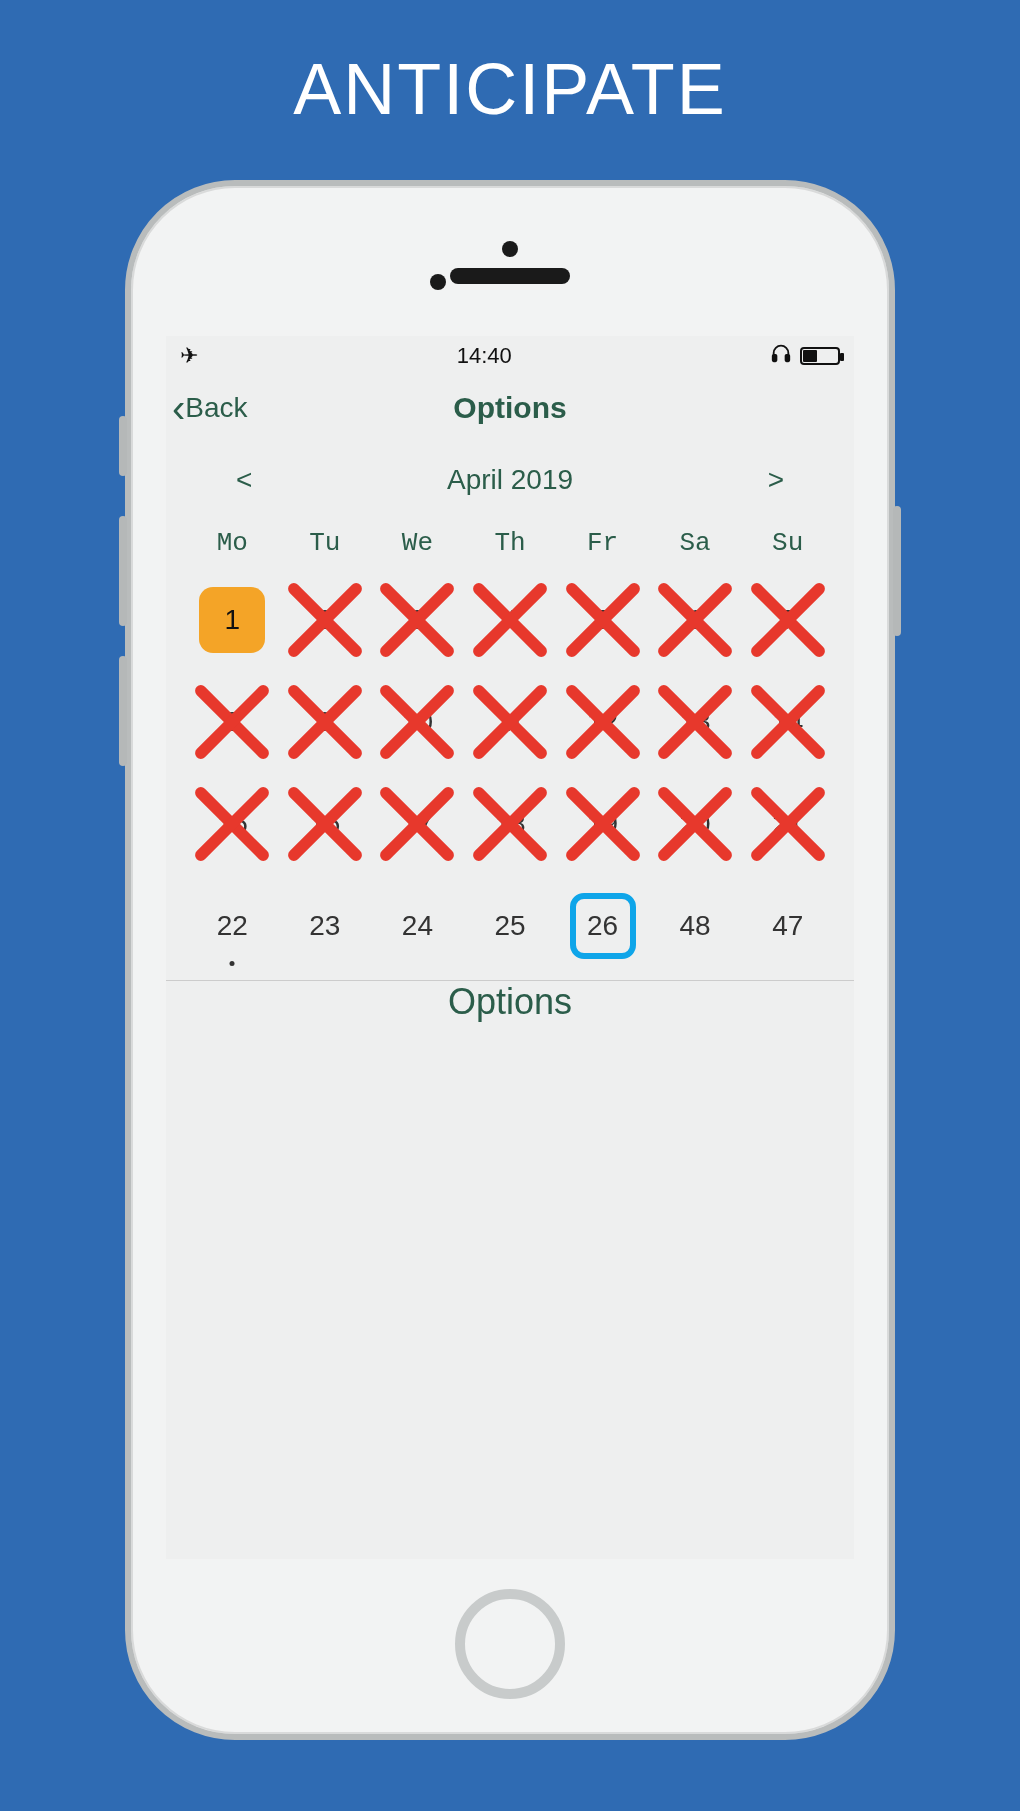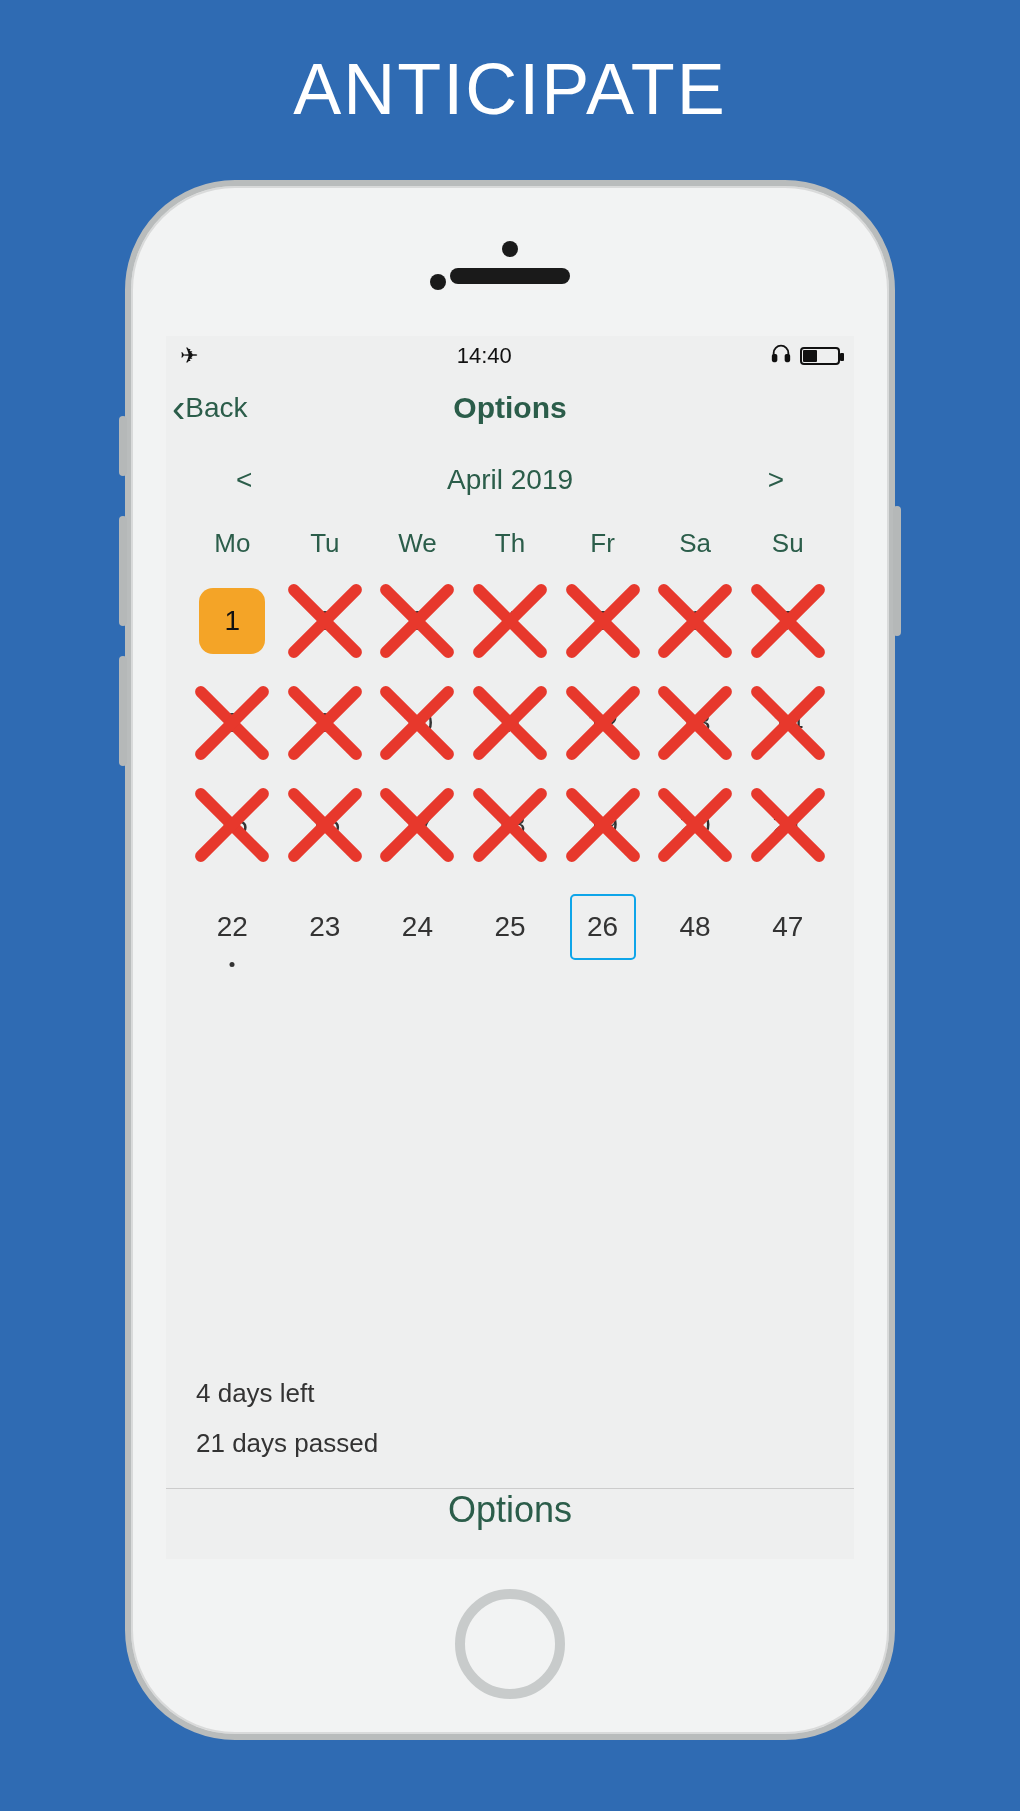--- a/index.html
+++ b/index.html
@@ -81,40 +81,40 @@
   .month-row {
     display:flex; align-items:center; justify-content:space-between;
     padding:20px 60px 10px 60px;
     color:#2b5d4a; font-size:28px;
   }
   .month-nav { font-size:28px; color:#2b5d4a; padding:4px 10px; }
   
   .week-header {
     display:grid; grid-template-columns:repeat(7,1fr);
     padding:18px 20px 8px 20px;
-    color:#2b5d4a; font-size:26px; text-align:center;
+    color:#2b5d4a; font-size:26px; text-align:center;font-family:Liberation Mono, monospace;
   }
   
   .cal-grid {
     display:grid; grid-template-columns:repeat(7,1fr);
     grid-auto-rows:96px;
     padding:6px 20px;
     row-gap:6px;
   }
   .day-cell {
     position:relative;
     display:flex; align-items:center; justify-content:center;
     font-size:28px; color:#333;
   }
   .day-inner {
     width:66px; height:66px; display:flex; align-items:center; justify-content:center;
     border-radius:14px; position:relative;
   }
   .start .day-inner { background:#f4a427; color:#111; }
-  .deadline .day-inner { border:2px solid #0ea5e9; border-radius:5px; }
+  .deadline .day-inner { border:6px solid #0ea5e9; border-radius:14px; }
   .cross-svg {
     position:absolute; top:50%; left:50%; width:82px; height:82px;
     transform:translate(-50%,-50%);
     pointer-events:none;
   }
   .cross-svg line { stroke:#e7382c; stroke-width:14; stroke-linecap:round; }
   .today-dot {
     position:absolute; bottom:8px; left:50%; transform:translateX(-50%);
     width:5px; height:5px; background:#333; border-radius:50%;
   }
@@ -346,22 +346,18 @@
           <div class="day-inner">26</div>
         </div>
         <div class="day-cell">
           <div class="day-inner">48</div>
         </div>
         <div class="day-cell">
           <div class="day-inner">47</div>
         </div>
       </div>
 
-    <div class="summary">
-      <div>4 days left</div>
-      <div>21 days passed</div>
-    </div>
     <div class="divider"></div>
     <div class="footer">
       <span>Options</span>
     </div>
   </div>
 </div>
 
 </body></html>

